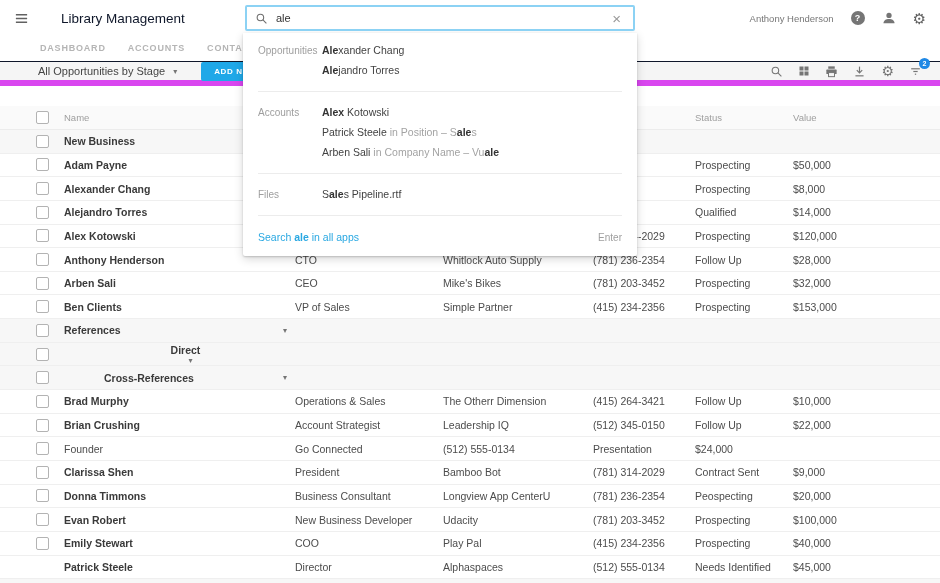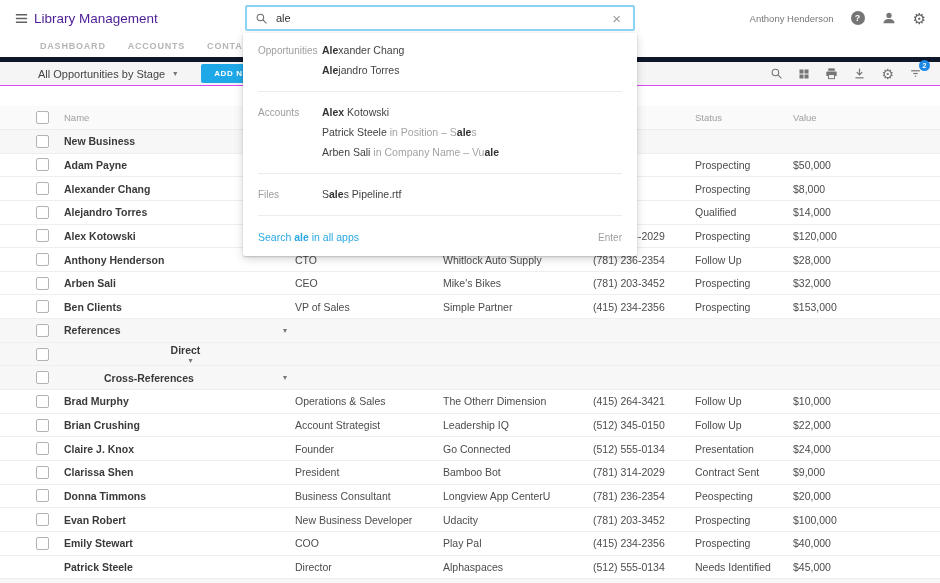--- a/index.html
+++ b/index.html
@@ -2,39 +2,39 @@
 <html><head>
 <meta charset="utf-8">
 <style>
   * { margin:0; padding:0; box-sizing:border-box; }
   body { font-family:"Liberation Sans", sans-serif; background:#fff; }
   .app { position:relative; width:940px; height:583px; background:#fff; overflow:hidden; }
 
   
   .topbar { height:36px; display:flex; align-items:center; padding:0 14px; background:#fff; position:relative; }
   .menu-btn { width:20px; display:flex; align-items:center; cursor:pointer; }
-  .app-title { font-size:13.5px; font-weight:500; color:#4c1d95; margin-left:0; }
+  .app-title { font-size:13.5px; font-weight:500; color:#0f172a; margin-left:27px; }
   .search-box { position:absolute; left:245px; top:5px; width:390px; height:26px; background:#fff;
                 border:2px solid #8CD2F4; border-radius:2px; display:flex; align-items:center; padding:0 8px; z-index:60; }
   .search-box input { border:none; outline:none; flex:1; font-size:11px; color:#333; margin-left:8px; font-family:"Liberation Sans",sans-serif; background:transparent; }
   .search-close { color:#9a9a9a; font-size:15px; cursor:pointer; line-height:1; padding:0 4px; }
   .top-right { margin-left:auto; display:flex; align-items:center; gap:17px; }
   .user-name { font-size:9.5px; color:#777; }
   .help-badge { width:14px; height:14px; border-radius:50%; background:#757575; color:#fff; font-size:9px; font-weight:700;
                 display:flex; align-items:center; justify-content:center; cursor:pointer; }
   .icon-btn { display:flex; align-items:center; cursor:pointer; }
   .gear-glyph { font-size:15px; color:#616161; line-height:1; }
 
   
-  .tabbar { height:26px; display:flex; align-items:stretch; padding-left:40px; gap:22px; background:#fff; border-bottom:5px solid #0f172a; }
+  .tabbar { height:26px; display:flex; align-items:stretch; padding-left:40px; gap:22px; background:#fff; border-bottom:1px solid #0f172a; }
   .tab { font-size:9px; font-weight:700; letter-spacing:0.8px; color:#b5b5b5; display:flex; align-items:center; cursor:pointer; border-bottom:2px solid transparent; }
   .tab.active { color:#24A7E4; border-bottom-color:#24A7E4; }
 
   
-  .toolbar { height:24px; background:#f5f5f5; display:flex; align-items:center; padding:0 16px 0 38px; border-bottom:1px solid #d946ef; }
+  .toolbar { height:24px; background:#f5f5f5; display:flex; align-items:center; padding:0 16px 0 38px; border-bottom:6px solid #d946ef; }
   .view-selector { font-size:11px; color:#444; display:flex; align-items:center; gap:8px; cursor:pointer; }
   .view-selector .caret { font-size:8px; color:#757575; }
   .add-new-btn { margin-left:24px; background:#1FA8E8; color:#fff; font-size:8px; font-weight:700; letter-spacing:0.6px;
                  padding:5px 13px; border:none; border-radius:2px; cursor:pointer; font-family:"Liberation Sans",sans-serif; }
   .toolbar-icons { margin-left:auto; display:flex; align-items:center; gap:11px; }
   .tb-icon { position:relative; display:flex; align-items:center; cursor:pointer; padding:2px; }
   .filter-badge { position:absolute; top:-5px; right:-6px; width:11px; height:11px; border-radius:50%; background:#1E88E5;
                   color:#fff; font-size:7px; font-weight:700; display:flex; align-items:center; justify-content:center; }
 
   
@@ -346,23 +346,20 @@
         <div class="cell cell-title">Account Strategist</div>
         <div class="cell cell-company">Leadership IQ</div>
         <div class="cell cell-phone">(512) 345-0150</div>
         <div class="cell cell-status">Follow Up</div>
         <div class="cell cell-value">$22,000</div>
       </div>
       <div class="grid-row trow">
         <div class="cell-check">
           <span class="checkbox"></span>
         </div>
-        <div class="cell cell-name indent-0">
-          <span>Claire J. Knox</span>
-        </div>
         <div class="cell cell-title">Founder</div>
         <div class="cell cell-company">Go Connected</div>
         <div class="cell cell-phone">(512) 555-0134</div>
         <div class="cell cell-status">Presentation</div>
         <div class="cell cell-value">$24,000</div>
       </div>
       <div class="grid-row trow">
         <div class="cell-check">
           <span class="checkbox"></span>
         </div>

